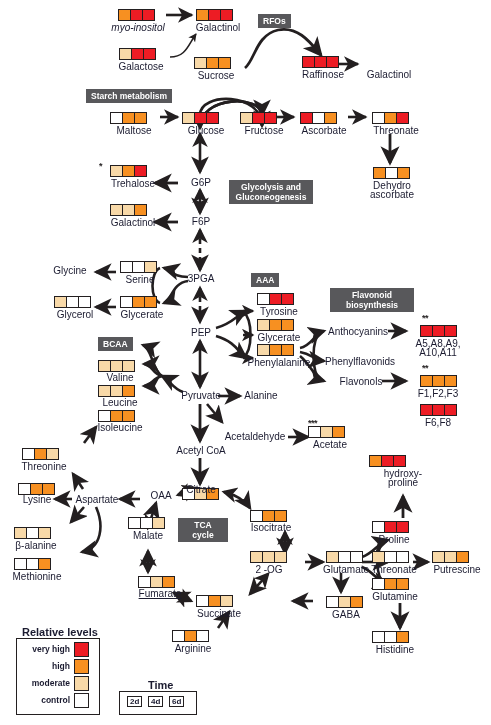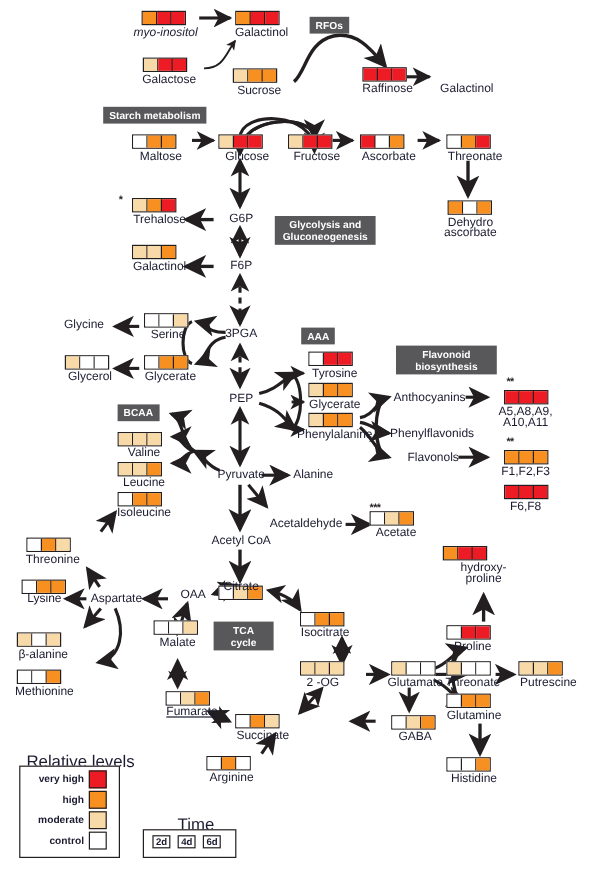--- a/index.html
+++ b/index.html
@@ -24,21 +24,21 @@
   .c-ctrl{background:#ffffff;}
   .banner{
     position:absolute;background:#58585b;color:#ffffff;font-weight:bold;
     font-size:8.5px;line-height:10px;text-align:center;padding:2px 5px;
     white-space:nowrap;
   }
   .banner.multi{white-space:normal;}
   .star{position:absolute;font-size:9px;font-weight:bold;color:#231f20;letter-spacing:-0.5px;}
   svg.arrows{position:absolute;left:0;top:0;width:491px;height:725px;pointer-events:none;}
   .legendbox{position:absolute;border:1.4px solid #231f20;background:#fff;}
-  .legendtitle{position:absolute;font-size:14px;font-weight:normal;color:#1b1b30;}
+  .legendtitle{position:absolute;font-size:11px;font-weight:bold;color:#1b1b30;}
   .legrow{position:absolute;font-size:8.5px;font-weight:bold;color:#1b1b30;text-align:right;}
   .legsw{position:absolute;width:13px;height:13px;border:1px solid #231f20;}
   .timebox{position:absolute;border:1.4px solid #231f20;background:#fff;}
   .timechip{position:absolute;font-size:8px;font-weight:bold;color:#1b1b30;border:1px solid #231f20;padding:0 2px;background:#fff;}
 </style>
 </head>
 <body>
 
 <div id="stage">
 

